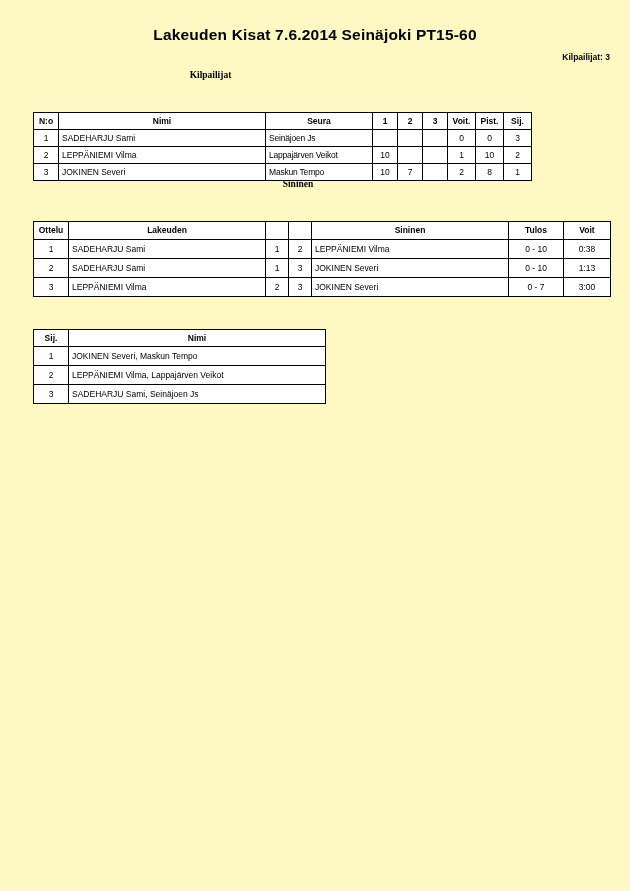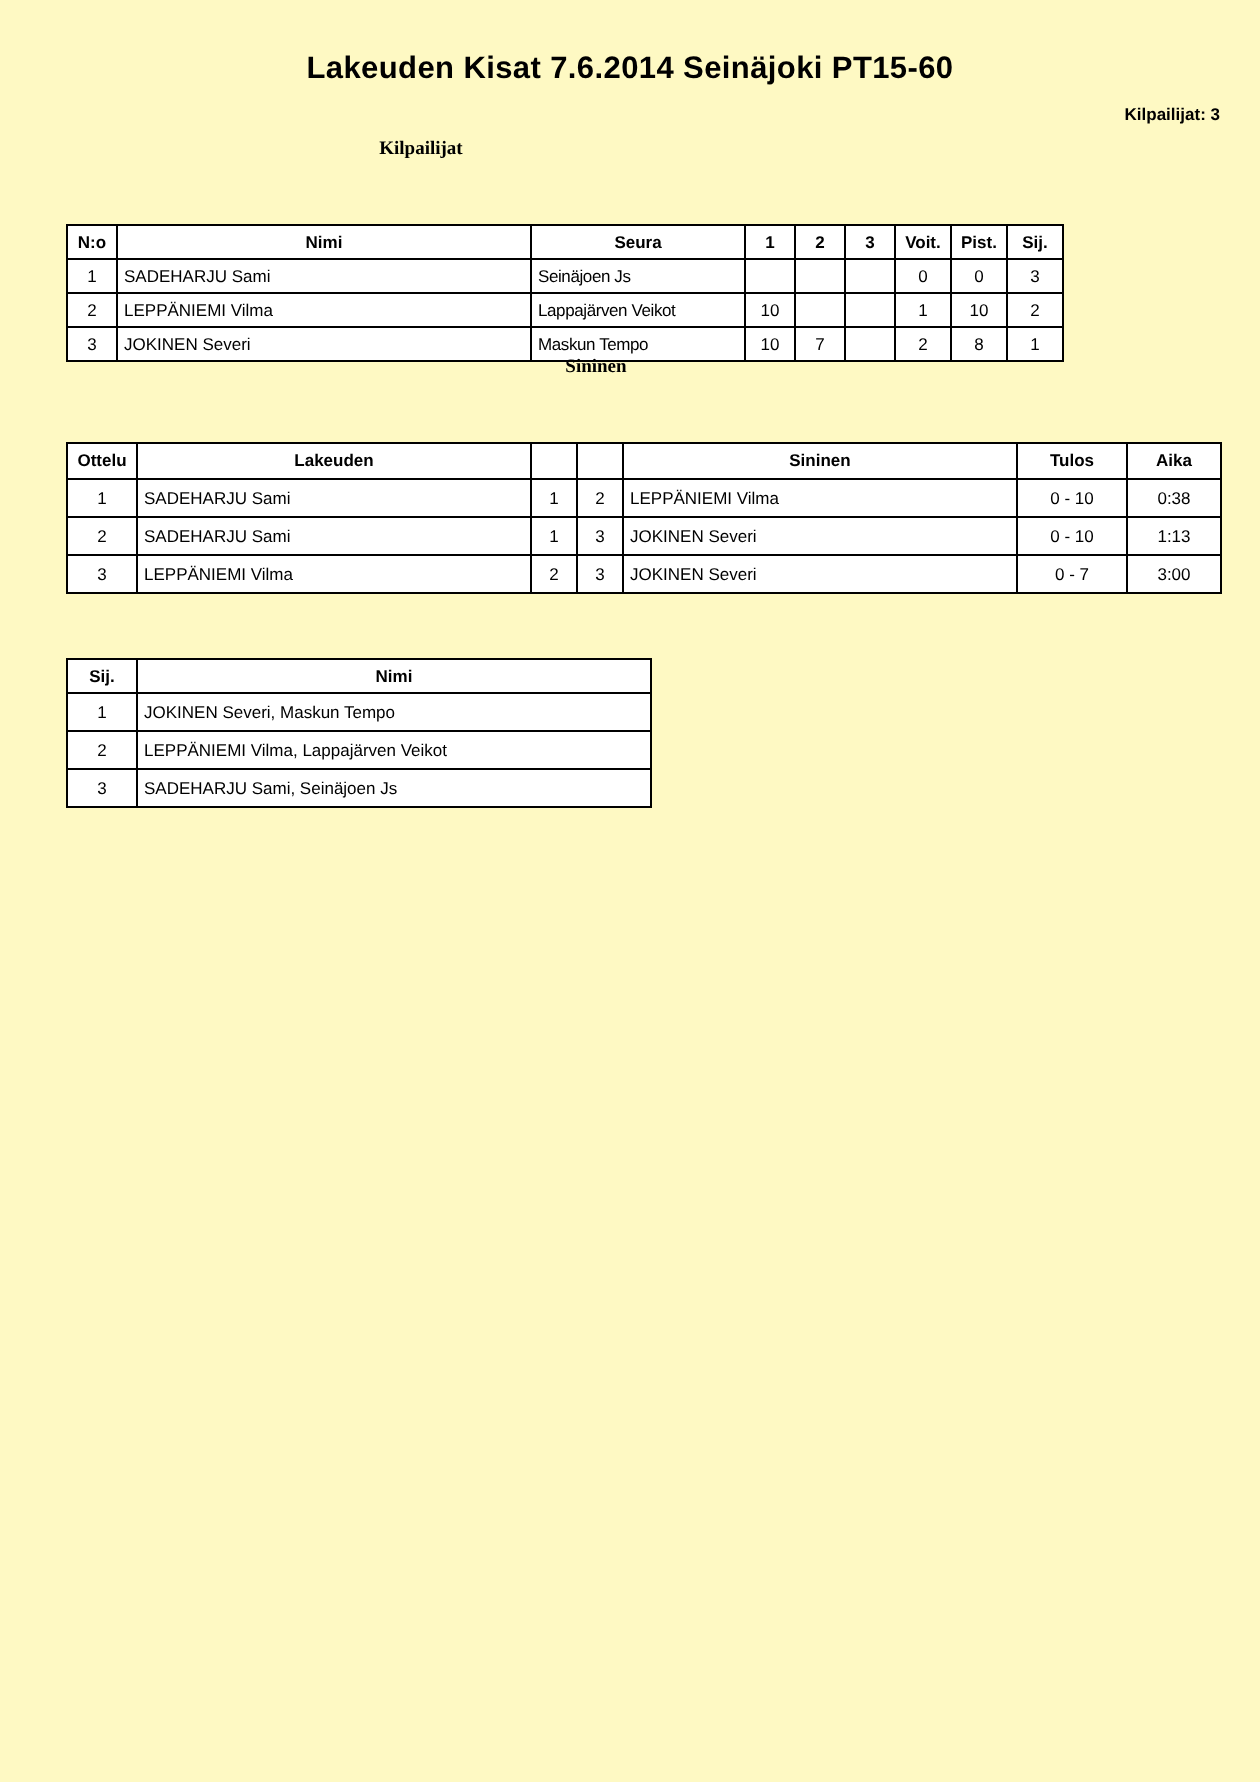--- a/index.html
+++ b/index.html
@@ -195,21 +195,21 @@
 
   <table class="grid" id="table-ottelut">
     <thead>
       <tr>
         <th class="col-ottelu">Ottelu</th>
         <th class="col-valk">Lakeuden</th>
         <th class="col-n1"></th>
         <th class="col-n2"></th>
         <th class="col-sin">Sininen</th>
         <th class="col-tulos">Tulos</th>
-        <th class="col-aika">Aika</th>
+        <th class="col-aika">Voit</th>
       </tr>
     </thead>
     <tbody>
       <tr>
         <td class="col-ottelu c">1</td>
         <td class="col-valk l">SADEHARJU Sami</td>
         <td class="col-n1 c">1</td>
         <td class="col-n2 c">2</td>
         <td class="col-sin l">LEPPÄNIEMI Vilma</td>
         <td class="col-tulos c">0 - 10</td>

